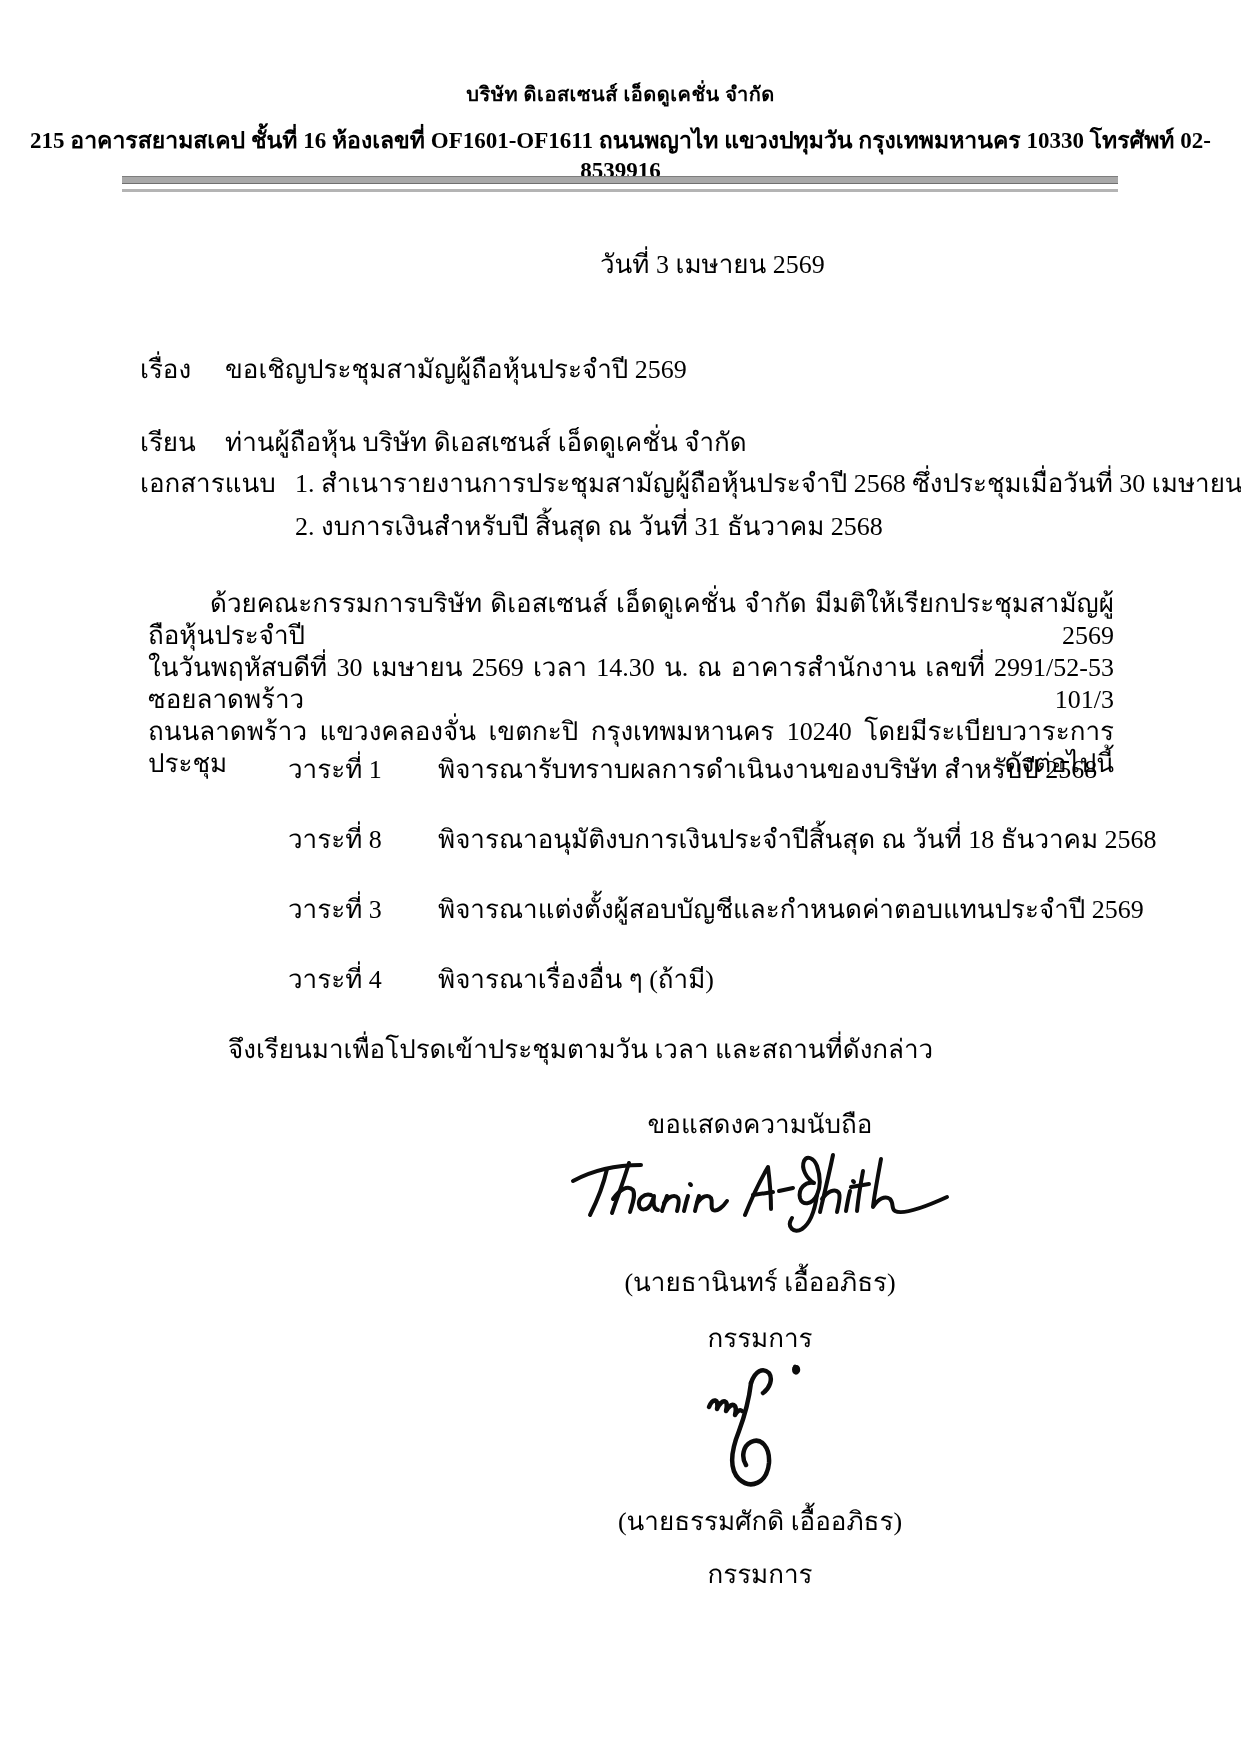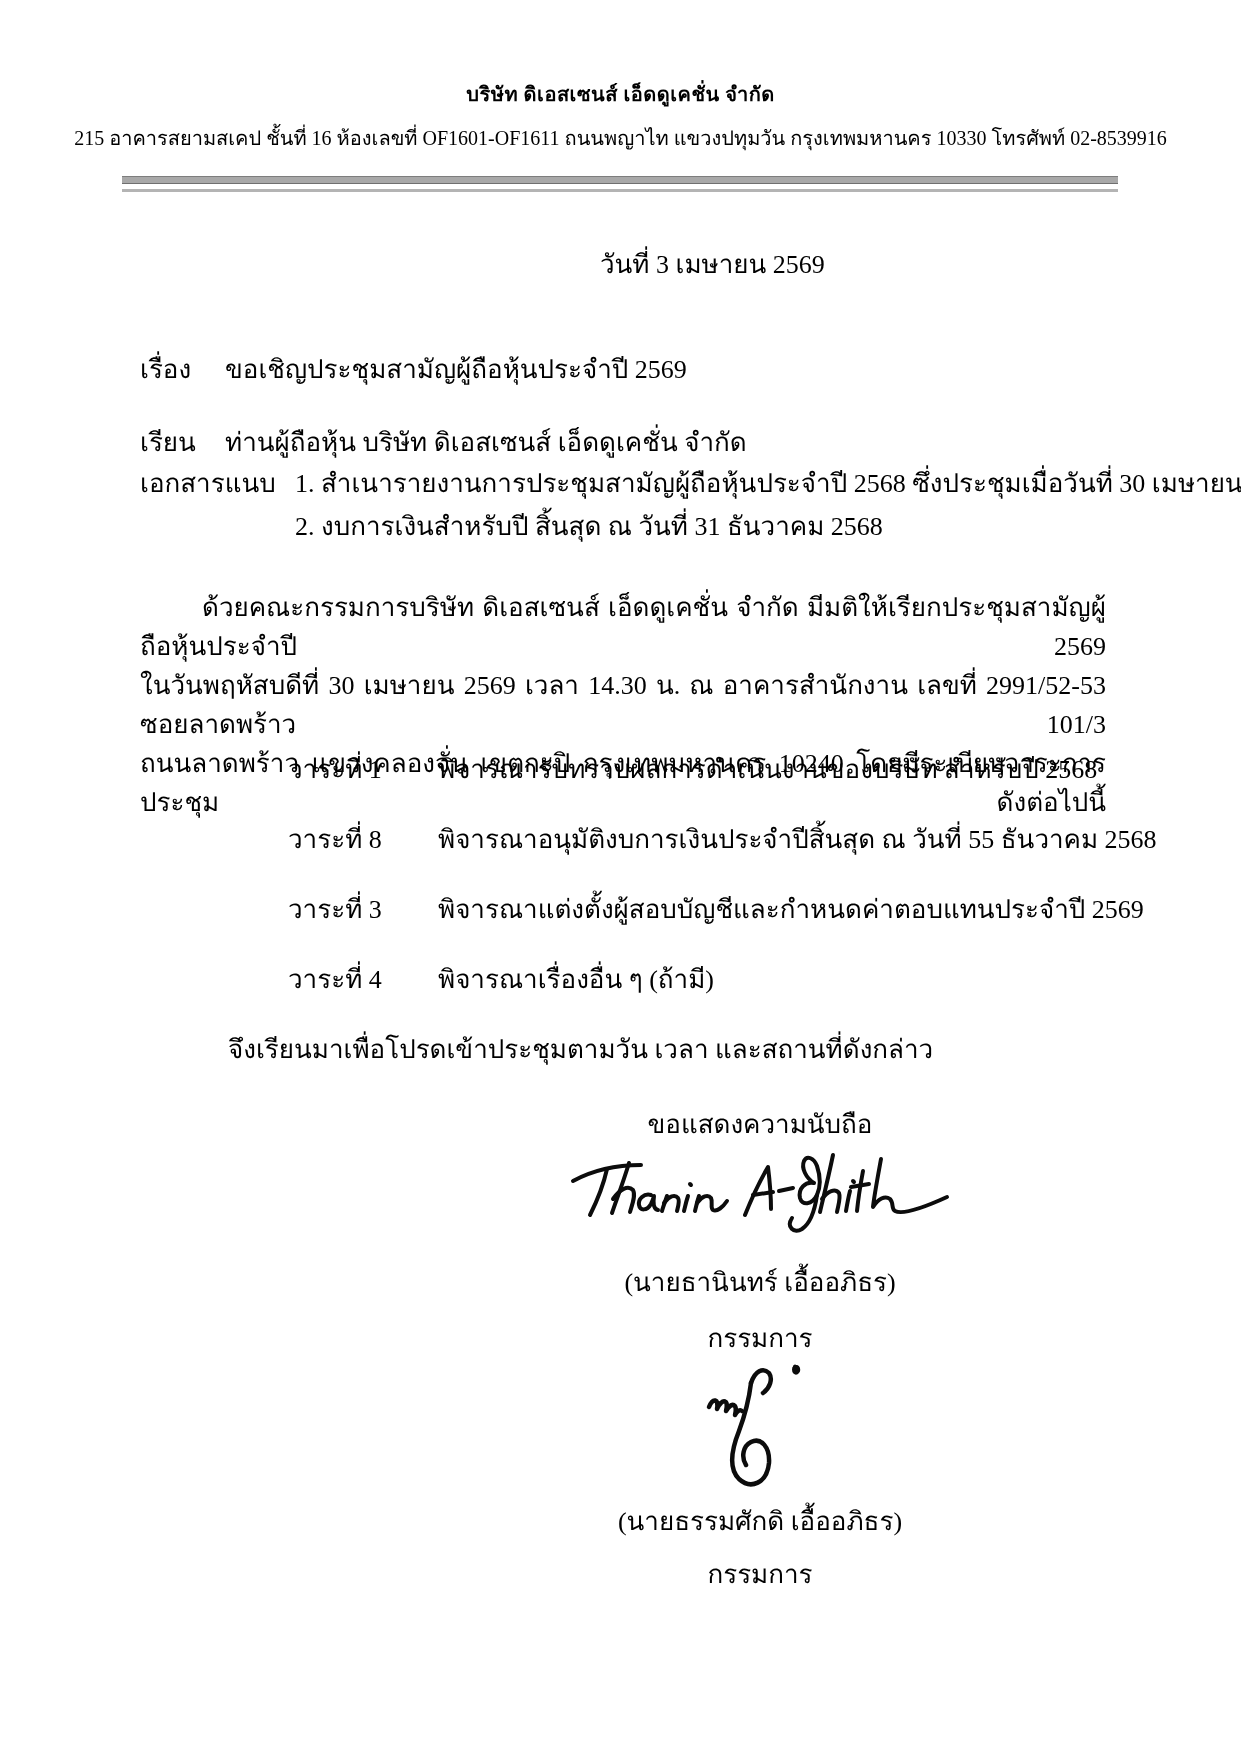--- a/index.html
+++ b/index.html
@@ -9,29 +9,29 @@
     margin:0 auto;
     background:#ffffff;
     font-family:"Liberation Serif","DejaVu Serif",serif;
     color:#000;
     font-size:26px;
     overflow:hidden;
   }
   .abs { position:absolute; }
   .center { text-align:center; }
   .title { font-size:20px; font-weight:bold; letter-spacing:.5px; }
-  .address { font-size:20px; }
+  .address { font-size:23px;font-weight:bold; }
   .rule-thick { background:#a8a8a8; border-top:1px solid #7d7d7d; border-bottom:1px solid #6f6f6f; }
   .rule-thin  { background:#b4b4b4; }
   .label { display:inline-block; vertical-align:top; }
   .row { white-space:nowrap; }
   .subject-label, .to-label { width:85px; }
   .attach-label { width:155px; }
   .attach-items { display:inline-block; vertical-align:top; line-height:43px; }
-  .body-par { left:140px; width:966px; line-height:39px; }
+  .body-par { left:148px; width:966px; line-height:32px; }
   .body-line { text-align:justify; text-align-last:justify; }
   .body-line.first { text-indent:62px; }
   .agenda-row { left:288px; white-space:nowrap; }
   .agenda-label { display:inline-block; width:150px; }
   .sig-block { left:520px; top:1103px; width:480px; height:600px; }
   .sig-item { position:absolute; left:0; right:0; text-align:center; }
   svg.sig { display:block; margin:0 auto; }
   svg.sig path { fill:none; stroke:#0c0c0c; stroke-linecap:round; stroke-linejoin:round; }
 </style>
 </head>
@@ -66,21 +66,21 @@
   <div class="abs body-par" style="top:588px;">
     <div class="body-line first">ด้วยคณะกรรมการบริษัท ดิเอสเซนส์ เอ็ดดูเคชั่น จำกัด มีมติให้เรียกประชุมสามัญผู้ถือหุ้นประจำปี 2569</div>
     <div class="body-line">ในวันพฤหัสบดีที่ 30 เมษายน 2569 เวลา 14.30 น. ณ อาคารสำนักงาน เลขที่ 2991/52-53 ซอยลาดพร้าว 101/3</div>
     <div class="body-line">ถนนลาดพร้าว แขวงคลองจั่น เขตกะปิ กรุงเทพมหานคร 10240 โดยมีระเบียบวาระการประชุม ดังต่อไปนี้</div>
   </div>
 
   <div class="abs agenda-row" style="top:748px;">
     <span class="agenda-label">วาระที่ 1</span><span>พิจารณารับทราบผลการดำเนินงานของบริษัท สำหรับปี 2568</span>
   </div>
   <div class="abs agenda-row" style="top:818px;">
-    <span class="agenda-label">วาระที่ 8</span><span>พิจารณาอนุมัติงบการเงินประจำปีสิ้นสุด ณ วันที่ 55 ธันวาคม 2568</span>
+    <span class="agenda-label">วาระที่ 8</span><span>พิจารณาอนุมัติงบการเงินประจำปีสิ้นสุด ณ วันที่ 18 ธันวาคม 2568</span>
   </div>
   <div class="abs agenda-row" style="top:888px;">
     <span class="agenda-label">วาระที่ 3</span><span>พิจารณาแต่งตั้งผู้สอบบัญชีและกำหนดค่าตอบแทนประจำปี 2569</span>
   </div>
   <div class="abs agenda-row" style="top:958px;">
     <span class="agenda-label">วาระที่ 4</span><span>พิจารณาเรื่องอื่น ๆ (ถ้ามี)</span>
   </div>
 
   <div class="abs" style="left:228px; top:1028px;">จึงเรียนมาเพื่อโปรดเข้าประชุมตามวัน เวลา และสถานที่ดังกล่าว</div>
 

